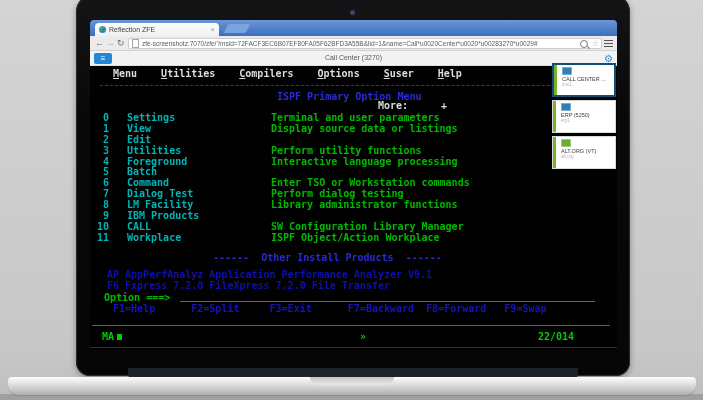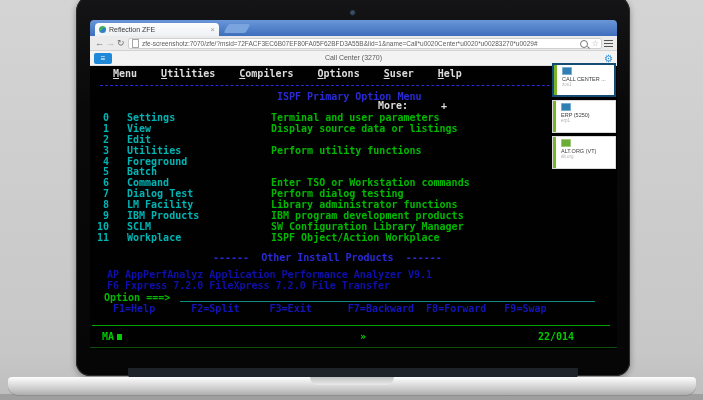--- a/index.html
+++ b/index.html
@@ -135,27 +135,27 @@
 
       <div class="dashline"></div>
       <div class="t c-bl" style="left:187px;top:25px;">ISPF Primary Option Menu</div>
       <div class="t c-wh" style="left:288px;top:34px;">More:</div>
       <div class="t c-wh" style="left:351px;top:34px;">+</div>
 
       <div class="trow" style="top:46px"><span class="onum">0</span><span class="oname">Settings</span><span class="odesc">Terminal and user parameters</span></div>
       <div class="trow" style="top:57px"><span class="onum">1</span><span class="oname">View</span><span class="odesc">Display source data or listings</span></div>
       <div class="trow" style="top:68px"><span class="onum">2</span><span class="oname">Edit</span></div>
       <div class="trow" style="top:79px"><span class="onum">3</span><span class="oname">Utilities</span><span class="odesc">Perform utility functions</span></div>
-      <div class="trow" style="top:90px"><span class="onum">4</span><span class="oname">Foreground</span></div>
+      <div class="trow" style="top:90px"><span class="onum">4</span><span class="oname">Foreground</span><span class="odesc">Interactive language processing</span></div>
       <div class="trow" style="top:100px"><span class="onum">5</span><span class="oname">Batch</span></div>
       <div class="trow" style="top:111px"><span class="onum">6</span><span class="oname">Command</span><span class="odesc">Enter TSO or Workstation commands</span></div>
       <div class="trow" style="top:122px"><span class="onum">7</span><span class="oname">Dialog Test</span><span class="odesc">Perform dialog testing</span></div>
       <div class="trow" style="top:133px"><span class="onum">8</span><span class="oname">LM Facility</span><span class="odesc">Library administrator functions</span></div>
-      <div class="trow" style="top:144px"><span class="onum">9</span><span class="oname">IBM Products</span><span class="odesc">IBM program development products</span></div>
-      <div class="trow" style="top:155px"><span class="onum">10</span><span class="oname">SCLM</span><span class="odesc">SW Configuration Library Manager</span></div>
+      <div class="trow" style="top:144px"><span class="onum">9</span><span class="oname">IBM Products</span></div>
+      <div class="trow" style="top:155px"><span class="onum">10</span><span class="oname">CALL</span><span class="odesc">SW Configuration Library Manager</span></div>
       <div class="trow" style="top:166px"><span class="onum">11</span><span class="oname">Workplace</span><span class="odesc">ISPF Object/Action Workplace</span></div>
 
       <div class="t c-bl" style="left:123px;top:186px;">------  Other Install Products  ------</div>
       <div class="t c-db" style="left:17px;top:203px;">AP AppPerfAnalyz Application Performance Analyzer V9.1</div>
       <div class="t c-db" style="left:17px;top:214px;">F6 Fxpress 7.2.0 FileXpress 7.2.0 File Transfer</div>
 
       <div class="t c-gr" style="left:14px;top:226px;">Option ===&gt;</div>
       <div class="optfield"></div>
 
       <div class="t c-fk" style="left:17px;top:237px;"> F1=Help      F2=Split     F3=Exit      F7=Backward  F8=Forward   F9=Swap</div>

